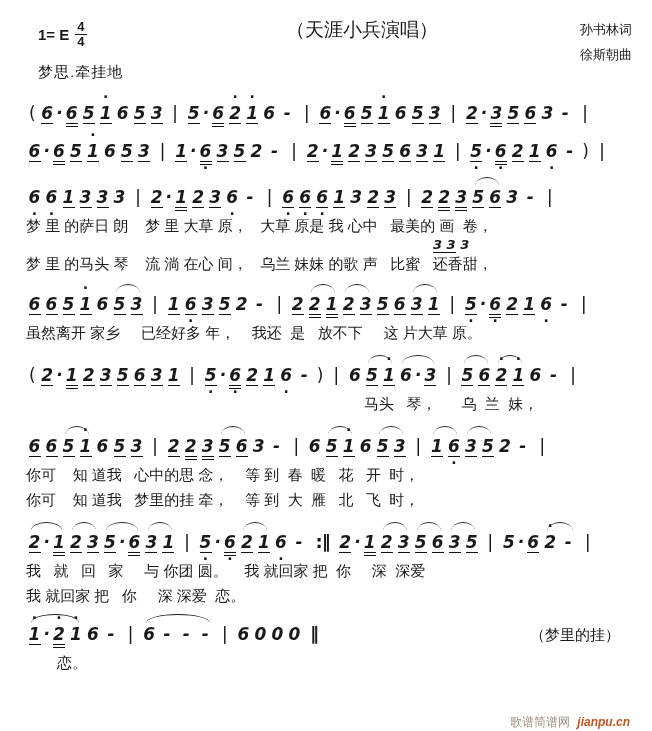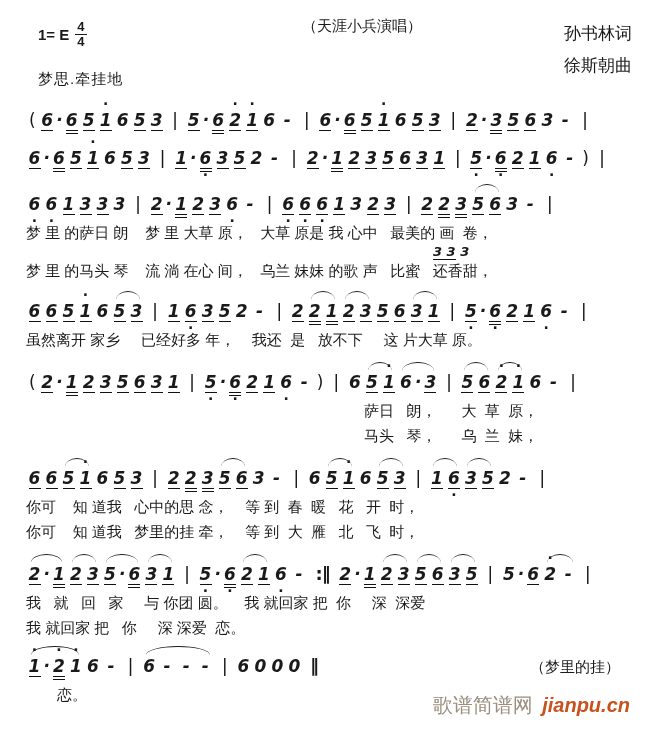--- a/index.html
+++ b/index.html
@@ -8,25 +8,25 @@
   .page{position:relative;width:652px;height:731px;box-sizing:border-box;
         padding:14px 14px 0 26px;}
 
   
   .hdr{display:grid;grid-template-columns:170px 1fr 110px;align-items:start;}
   .keyblock{font-size:15px;font-weight:700;padding-left:12px;padding-top:6px;}
   .keyrow{display:flex;align-items:center;gap:6px;}
   .frac{display:inline-flex;flex-direction:column;align-items:center;
         font-size:13px;line-height:1.05;font-weight:700;}
   .frac .top{border-bottom:1.3px solid #1a1a1a;padding:0 2px;}
-  .tempo{font-size:15px;font-weight:400;margin-top:22px;letter-spacing:1px;}
+  .tempo{font-size:15px;font-weight:400;margin-top:15px;letter-spacing:1px;}
   .titlewrap{text-align:center;}
   .title{font-size:31px;font-weight:700;letter-spacing:3px;}
-  .subtitle{font-size:15px;margin-top:3px;}
-  .credits{font-size:17px;text-align:right;line-height:1.9;padding-top:4px;
+  .subtitle{font-size:19px;margin-top:3px;}
+  .credits{font-size:13px;text-align:right;line-height:1.9;padding-top:4px;
            padding-right:6px;}
 
   
   .sline{display:flex;align-items:baseline;padding-top:13px;height:25px;
          white-space:nowrap;}
   .tok{display:inline-block;position:relative;margin:0 2.5px;
        font-family:"DejaVu Sans",sans-serif;font-style:italic;font-weight:700;
        font-size:17px;line-height:20px;}
   .note{min-width:12px;text-align:center;}
   .u1{border-bottom:1.8px solid #111;}
@@ -50,21 +50,21 @@
   .lyr.indent{margin-left:338px;}
   .ann{margin-left:407px;margin-top:1px;line-height:14px;
        font-family:"DejaVu Sans",sans-serif;font-style:italic;font-weight:700;
        font-size:13px;}
   .ann .ann-b{border-bottom:1.8px solid #111;text-align:center;}
   .lyr.knot{margin-left:31px;}
 
   
   .lastrow{display:flex;justify-content:space-between;align-items:baseline;}
   .transcriber{font-size:15px;padding-right:18px;}
-  .wm{position:absolute;right:22px;bottom:12px;font-size:20px;}
+  .wm{position:absolute;right:22px;bottom:0;font-size:12px;}
   .wm .site{color:#9b8e7e;}
   .wm .url{color:#c8511d;font-weight:700;font-style:italic;margin-left:4px;}
 </style>
 </head>
 <body>
 
 <div class="page">
 
   <div class="hdr">
     <div class="keyblock">
@@ -258,21 +258,20 @@
       <span class="tok note">6</span>
       <span class="slur"><span class="tok note u1">5</span><span class="tok note hi u1">1</span></span>
       <span class="slur"><span class="tok note">6</span><span class="tok adot">·</span><span class="tok note u1">3</span></span>
       <span class="tok bar">|</span>
       <span class="slur"><span class="tok note u1">5</span><span class="tok note u1">6</span></span>
       <span class="slur"><span class="tok note hi u1">2</span><span class="tok note hi u1">1</span></span>
       <span class="tok note">6</span>
       <span class="tok dash">-</span>
       <span class="tok bar">|</span>
     </div>
-  <div class="lyr indent">萨日   朗，      大  草  原，</div>
   <div class="lyr indent">马头   琴，      乌  兰  妹，</div>
 
   <div class="sline" style="margin-top:8px">
       <span class="tok note u1">6</span>
       <span class="tok note u1">6</span>
       <span class="slur"><span class="tok note u1">5</span><span class="tok note hi u1">1</span></span>
       <span class="tok note">6</span>
       <span class="tok note u1">5</span>
       <span class="tok note u1">3</span>
       <span class="tok bar">|</span>

